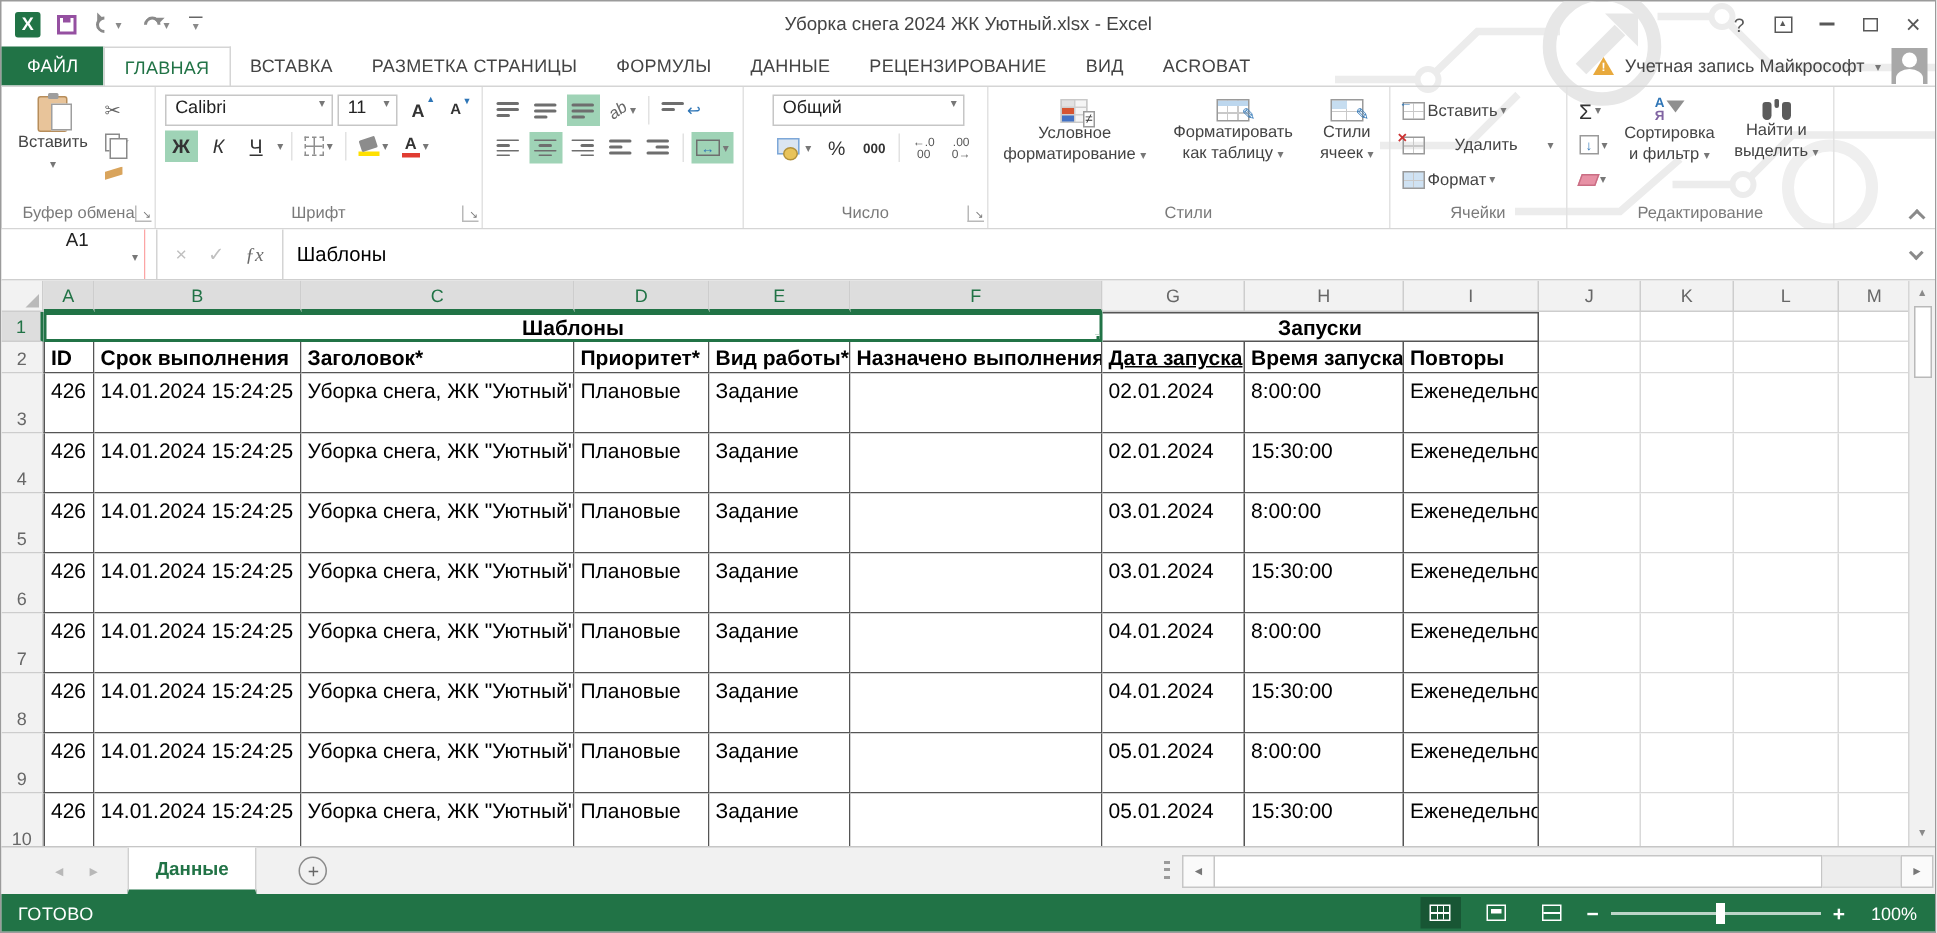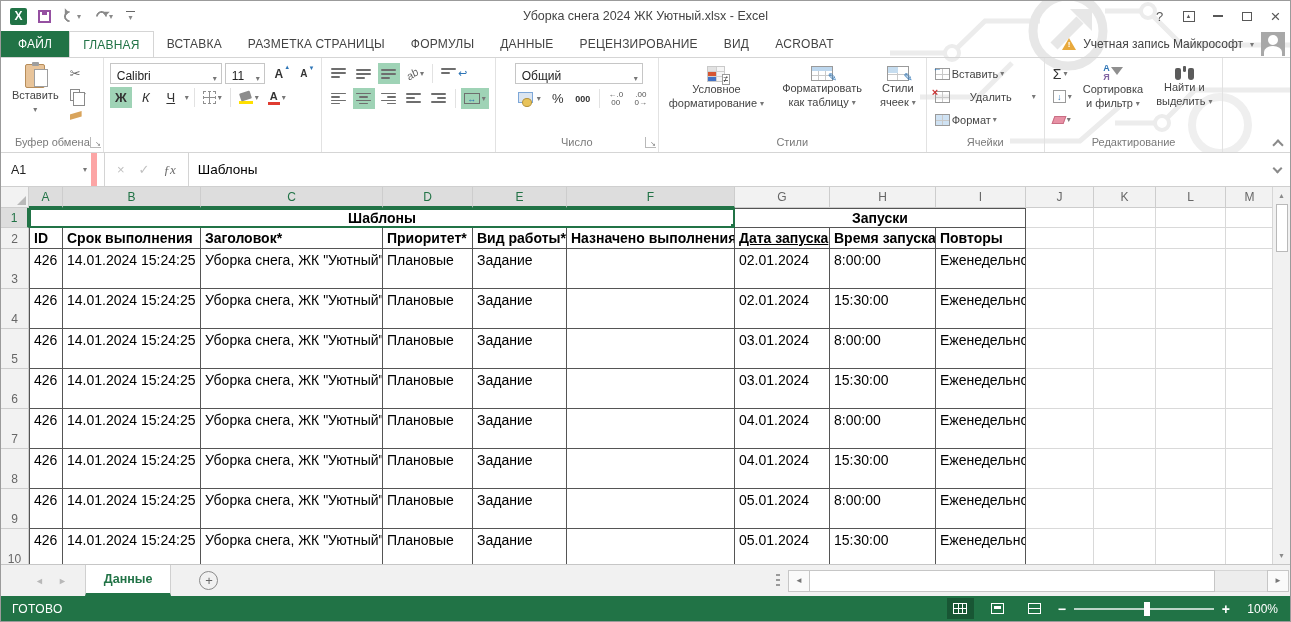--- a/index.html
+++ b/index.html
@@ -48,21 +48,21 @@
   .gbody { flex:1; display:flex; align-items:flex-start; gap:5px; padding:3px 5px 0; }
   .glabel { height:20px; display:flex; align-items:center; justify-content:center; font-size:11px; color:#7a7a7a; position:relative; padding:0 12px; }
   .launcher { position:absolute; right:1px; bottom:4px; width:11px; height:11px; border-left:1px solid #b9b9b9; border-bottom:1px solid #b9b9b9; font-size:7px; color:#7a7a7a; display:flex; align-items:flex-end; justify-content:flex-end; line-height:1; }
   .dd { font-size:8px; color:#777; }
   .bigbtn { display:flex; flex-direction:column; align-items:center; justify-content:flex-start; font-size:11px; color:#444; line-height:13px; padding:1px 4px; text-align:center; gap:1px; }
   .col { display:flex; flex-direction:column; }
   .rrow { display:flex; align-items:center; gap:3px; }
   .sbtn { display:flex; align-items:center; gap:2px; height:21px; padding:0 2px; color:#444; }
   .tg { min-width:22px; height:21px; display:flex; align-items:center; justify-content:center; gap:2px; font-size:13px; color:#333; padding:0 3px; }
   .tg.on { background:#9fd3b6; }
-  .sel { border:1px solid #c6c6c6; height:21px; display:flex; align-items:flex-end; font-size:12px; color:#222; padding:0 4px 0 6px; background:#fff; gap:6px; }
+  .sel { border:1px solid #c6c6c6; height:21px; display:flex; align-items:flex-start; font-size:12px; color:#222; padding:0 4px 0 6px; background:#fff; gap:6px; }
   .sel .dd { margin-left:auto; }
   .vdiv { width:1px; background:#e2e2e2; align-self:stretch; margin:1px 2px; }
 
   .clip-icon { width:20px; height:24px; background:#e8c49a; border:1px solid #b78d5a; border-radius:2px; position:relative; }
   .clip-icon::before { content:""; position:absolute; left:6px; top:-3px; width:7px; height:4px; background:#9e9e9e; border-radius:1px; }
   .clip-icon::after { content:""; position:absolute; right:-4px; top:4px; width:12px; height:16px; background:#fff; border:1px solid #9e9e9e; }
   .copy-ic { width:10px; height:12px; border:1px solid #8a8a8a; background:#fff; position:relative; }
   .copy-ic::after { content:""; position:absolute; left:2px; top:2px; width:10px; height:12px; border:1px solid #8a8a8a; background:#fff; }
   .paint-ic { width:12px; height:9px; background:#d9a45c; clip-path:polygon(0 40%,100% 0,100% 60%,0 100%); }
   .ic { font-size:13px; color:#666; }
@@ -125,21 +125,21 @@
   .sortico .ay i:last-child { color:#8064a2; font-style:normal; }
   .funnel { width:0; height:0; border-left:6px solid transparent; border-right:6px solid transparent; border-top:8px solid #8f8f8f; margin-top:3px; }
   .binoc { display:flex; gap:2px; align-items:flex-end; height:16px; }
   .binoc i { width:6px; height:12px; background:#5b5b5b; border-radius:2px 2px 3px 3px; }
   .binoc i.mid { width:3px; height:6px; align-self:flex-start; margin-top:2px; }
   .collapse-chev { position:absolute; right:9px; bottom:6px; width:8px; height:8px; }
   .collapse-chev::after { content:""; position:absolute; left:1px; top:3px; width:6px; height:6px; border-top:2px solid #8a8a8a; border-left:2px solid #8a8a8a; transform:rotate(45deg); }
 
   
   .fbar { height:34px; display:flex; align-items:stretch; background:#fff; border-bottom:1px solid #cfcfcf; z-index:1; flex:0 0 auto; }
-  .namebox { width:96px; display:flex; align-items:center; font-size:12.5px; color:#222; padding:0 4px 0 10px; border-right:6px solid #fca5a5; }
+  .namebox { width:96px; display:flex; align-items:center; font-size:12.5px; color:#222; padding:0 4px 0 10px; border-right:1px solid #fca5a5;flex-direction:column; }
   .namebox .dd { margin-left:auto; }
   .fsplit { width:8px; border-right:1px solid #d4d4d4; background:#fff; }
   .fbtns { display:flex; align-items:center; gap:14px; padding:0 12px; border-right:1px solid #d4d4d4; }
   .fbtns .dis { color:#c0c0c0; font-size:13px; }
   .fxlab { color:#6a6a6a; font-size:13px; font-style:italic; font-family:"Liberation Serif","DejaVu Serif",serif; }
   .finput { flex:1; display:flex; align-items:center; padding-left:9px; font-size:13.5px; color:#000; }
   .fchev { width:26px; display:flex; align-items:center; justify-content:center; }
   .fchev i { width:7px; height:7px; border-right:2px solid #8a8a8a; border-bottom:2px solid #8a8a8a; transform:rotate(45deg); margin-top:-3px; }
 
   
@@ -352,20 +352,24 @@
             <span class="tg">
                 <span class="bucket-wrap">
                   <span class="acol">А</span>
                   <span class="rbar"></span>
                 </span>
                 <span class="dd">▾</span>
               </span>
           </div>
         </div>
       </div>
+      <div class="glabel">
+          <span>Шрифт</span>
+          <span class="launcher">↘</span>
+        </div>
     </div>
 
     <div class="group">
       <div class="gbody">
         <div class="col" style="gap:4px;">
           <div class="rrow">
             <span class="tg">
                 <span class="al v1">
                   <b></b>
                   <b></b>

